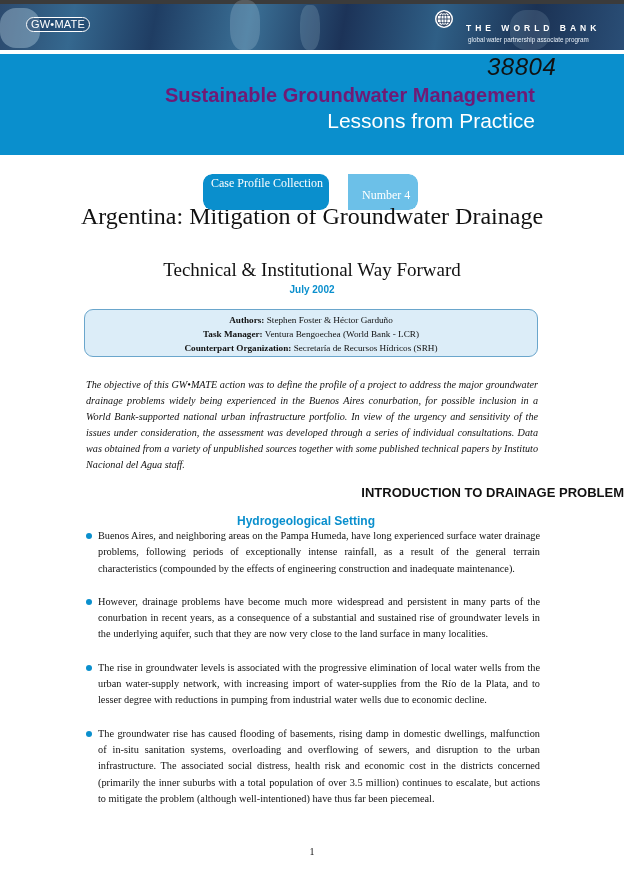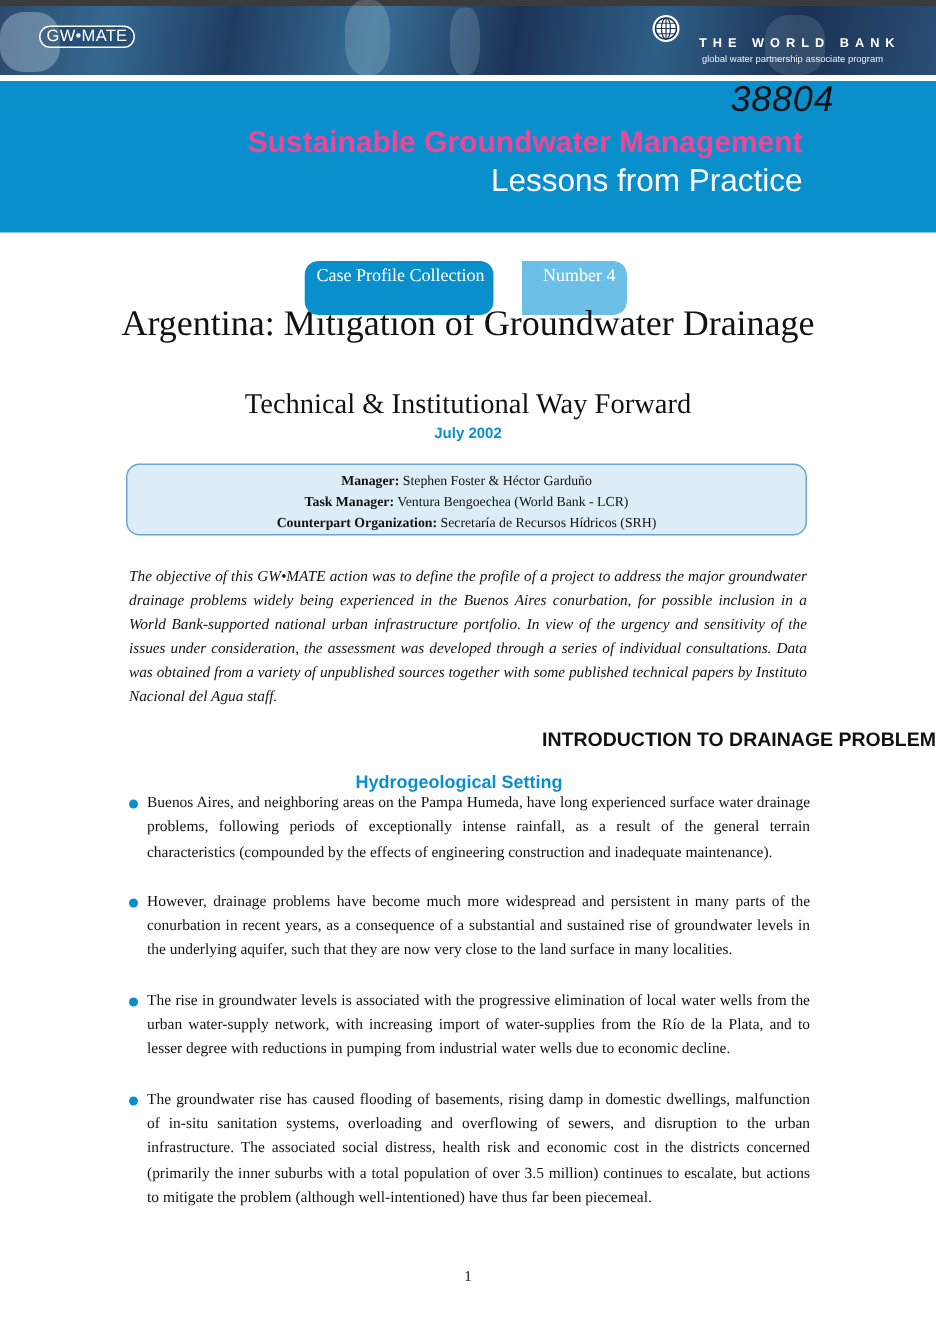--- a/index.html
+++ b/index.html
@@ -36,33 +36,33 @@
       font-size: 6.3px; white-space: nowrap;
     }
     .blue-band {
       position: absolute; left: 0; top: 54px; width: 624px; height: 101px; background: #0a8fcd;
     }
     .docnum {
       position: absolute; left: 487px; top: 53px; font-family: "Liberation Sans", sans-serif;
       font-size: 24px; color: #111; letter-spacing: 0.5px; font-style: italic;
     }
     .series-title {
-      position: absolute; right: 89px; top: 84px; color: #ec4899; font-family: "Liberation Sans", sans-serif;
+      position: absolute; right: 89px; top: 84px; color: #701a75; font-family: "Liberation Sans", sans-serif;
       font-weight: bold; font-size: 20px; white-space: nowrap;
     }
     .series-sub {
       position: absolute; right: 89px; top: 109px; color: #fff; font-family: "Liberation Sans", sans-serif;
       font-size: 21px; white-space: nowrap;
     }
     .pill {
       position: absolute; left: 203px; top: 174px; height: 36px; display: flex; border-radius: 9px; overflow: hidden;
       font-family: Liberation Serif, serif; font-size: 12px; line-height: 18px; color: #fff; gap: 28px;
     }
     .pill .left { background: #0a8fcd; padding: 0 6px 0 8px; border-radius: 9px; z-index: 1; }
-    .pill .right { background: #6cc0e8; padding: 0 8px 0 14px; margin-left: -9px; border-radius: 0 9px 9px 0; }
+    .pill .right { background: #6cc0e8; padding: 12px 8px 0 14px; margin-left: -9px; border-radius: 0 9px 9px 0; }
     .title {
       position: absolute; left: 0; width: 624px; text-align: center; top: 203px; font-size: 24px; line-height: 27px; color: #111;
     }
     .subtitle {
       position: absolute; left: 0; width: 624px; text-align: center; top: 259px; font-size: 19px; color: #111;
     }
     .date {
       position: absolute; left: 0; width: 624px; text-align: center; top: 284px; font-size: 10px;
       font-family: "Liberation Sans", sans-serif; font-weight: bold; color: #0a8fcd;
     }
@@ -126,21 +126,21 @@
   <span class="right">Number 4</span>
 </div>
 
 <div class="title">
   <div>Argentina: Mitigation of Groundwater Drainage</div>
 </div>
 <div class="subtitle">Technical &amp; Institutional Way Forward</div>
 <div class="date">July 2002</div>
 
 <div class="credits">
-  <div><b>Manager:</b> <span>Stephen Foster &amp; Héctor Garduño</span></div>
+  <div><b>Authors:</b> <span>Stephen Foster &amp; Héctor Garduño</span></div>
   <div><b>Task Manager:</b> <span>Ventura Bengoechea (World Bank - LCR)</span></div>
   <div><b>Counterpart Organization:</b> <span>Secretaría de Recursos Hídricos (SRH)</span></div>
 </div>
 
 <div class="abstract">The objective of this GW•MATE action was to define the profile of a project to address the major groundwater drainage problems widely being experienced in the Buenos Aires conurbation, for possible inclusion in a World Bank-supported national urban infrastructure portfolio. In view of the urgency and sensitivity of the issues under consideration, the assessment was developed through a series of individual consultations. Data was obtained from a variety of unpublished sources together with some published technical papers by Instituto Nacional del Agua staff.</div>
 
 <div class="section-head">INTRODUCTION TO DRAINAGE PROBLEM</div>
 <div class="subsection-head">Hydrogeological Setting</div>
 
 <div class="bullets">

